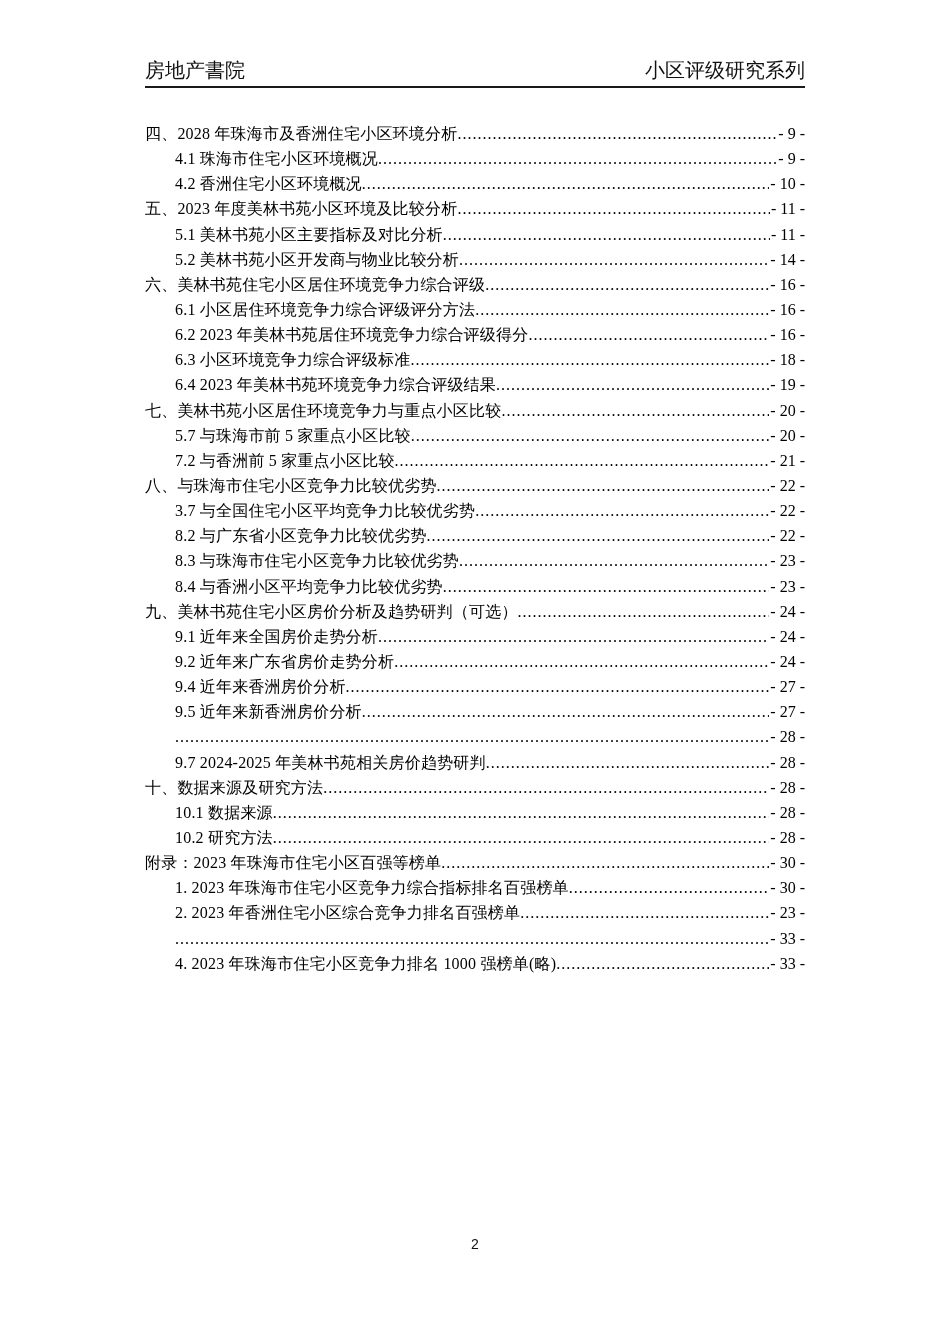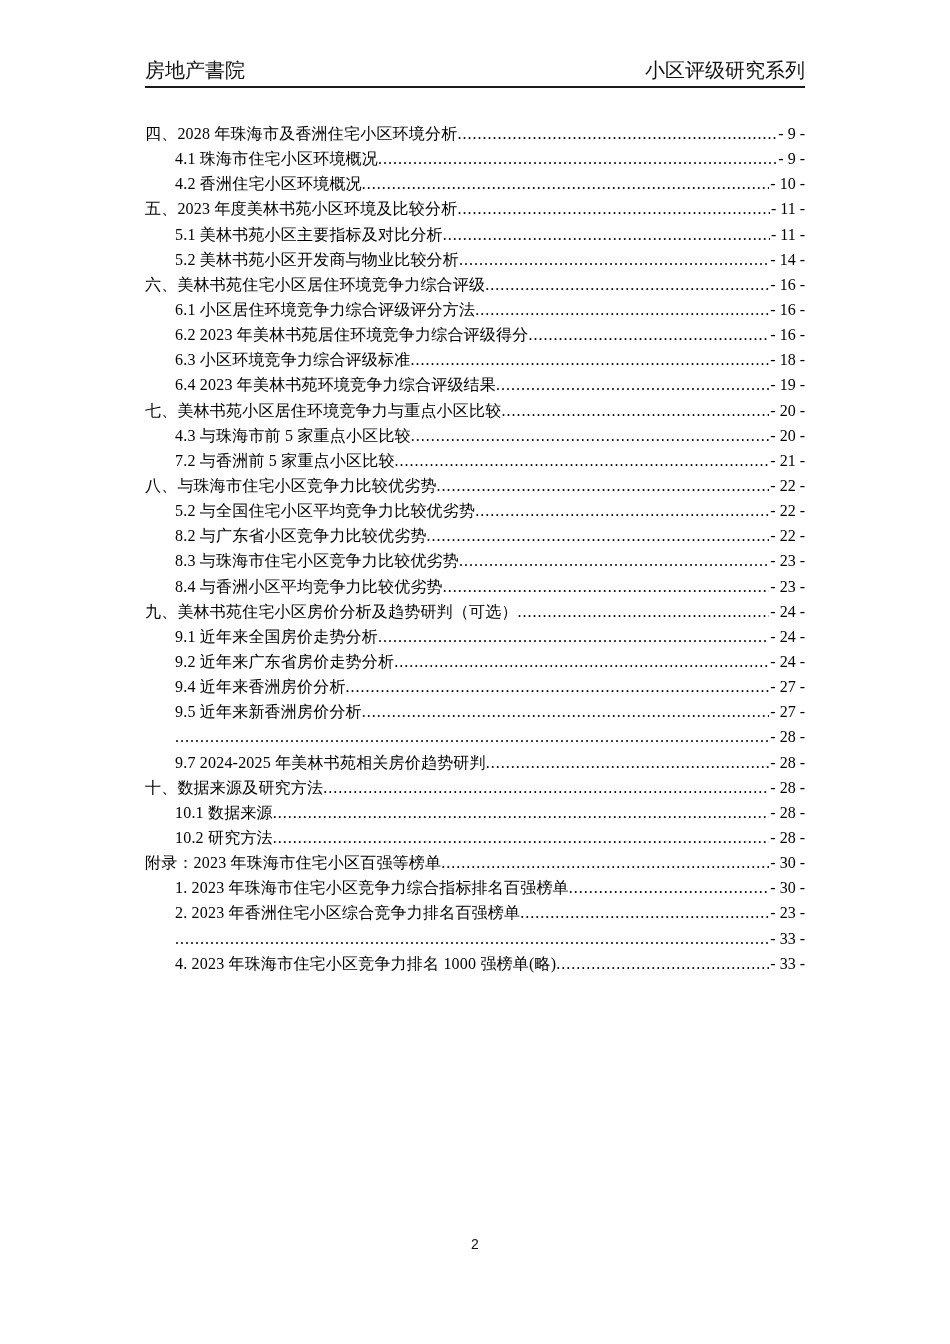--- a/index.html
+++ b/index.html
@@ -154,36 +154,36 @@
       <span class="toc-title">6.4 2023 年美林书苑环境竞争力综合评级结果</span>
       <span class="toc-leader"></span>
       <span class="toc-page">- 19 -</span>
     </div>
       <div class="toc-row level-1" style="">
       <span class="toc-title">七、美林书苑小区居住环境竞争力与重点小区比较</span>
       <span class="toc-leader"></span>
       <span class="toc-page">- 20 -</span>
     </div>
       <div class="toc-row level-2" style="">
-      <span class="toc-title">4.3 与珠海市前 5 家重点小区比较</span>
+      <span class="toc-title">5.7 与珠海市前 5 家重点小区比较</span>
       <span class="toc-leader"></span>
       <span class="toc-page">- 20 -</span>
     </div>
       <div class="toc-row level-2" style="">
       <span class="toc-title">7.2 与香洲前 5 家重点小区比较</span>
       <span class="toc-leader"></span>
       <span class="toc-page">- 21 -</span>
     </div>
       <div class="toc-row level-1" style="">
       <span class="toc-title">八、与珠海市住宅小区竞争力比较优劣势</span>
       <span class="toc-leader"></span>
       <span class="toc-page">- 22 -</span>
     </div>
       <div class="toc-row level-2" style="">
-      <span class="toc-title">5.2 与全国住宅小区平均竞争力比较优劣势</span>
+      <span class="toc-title">3.7 与全国住宅小区平均竞争力比较优劣势</span>
       <span class="toc-leader"></span>
       <span class="toc-page">- 22 -</span>
     </div>
       <div class="toc-row level-2" style="">
       <span class="toc-title">8.2 与广东省小区竞争力比较优劣势</span>
       <span class="toc-leader"></span>
       <span class="toc-page">- 22 -</span>
     </div>
       <div class="toc-row level-2" style="">
       <span class="toc-title">8.3 与珠海市住宅小区竞争力比较优劣势</span>

